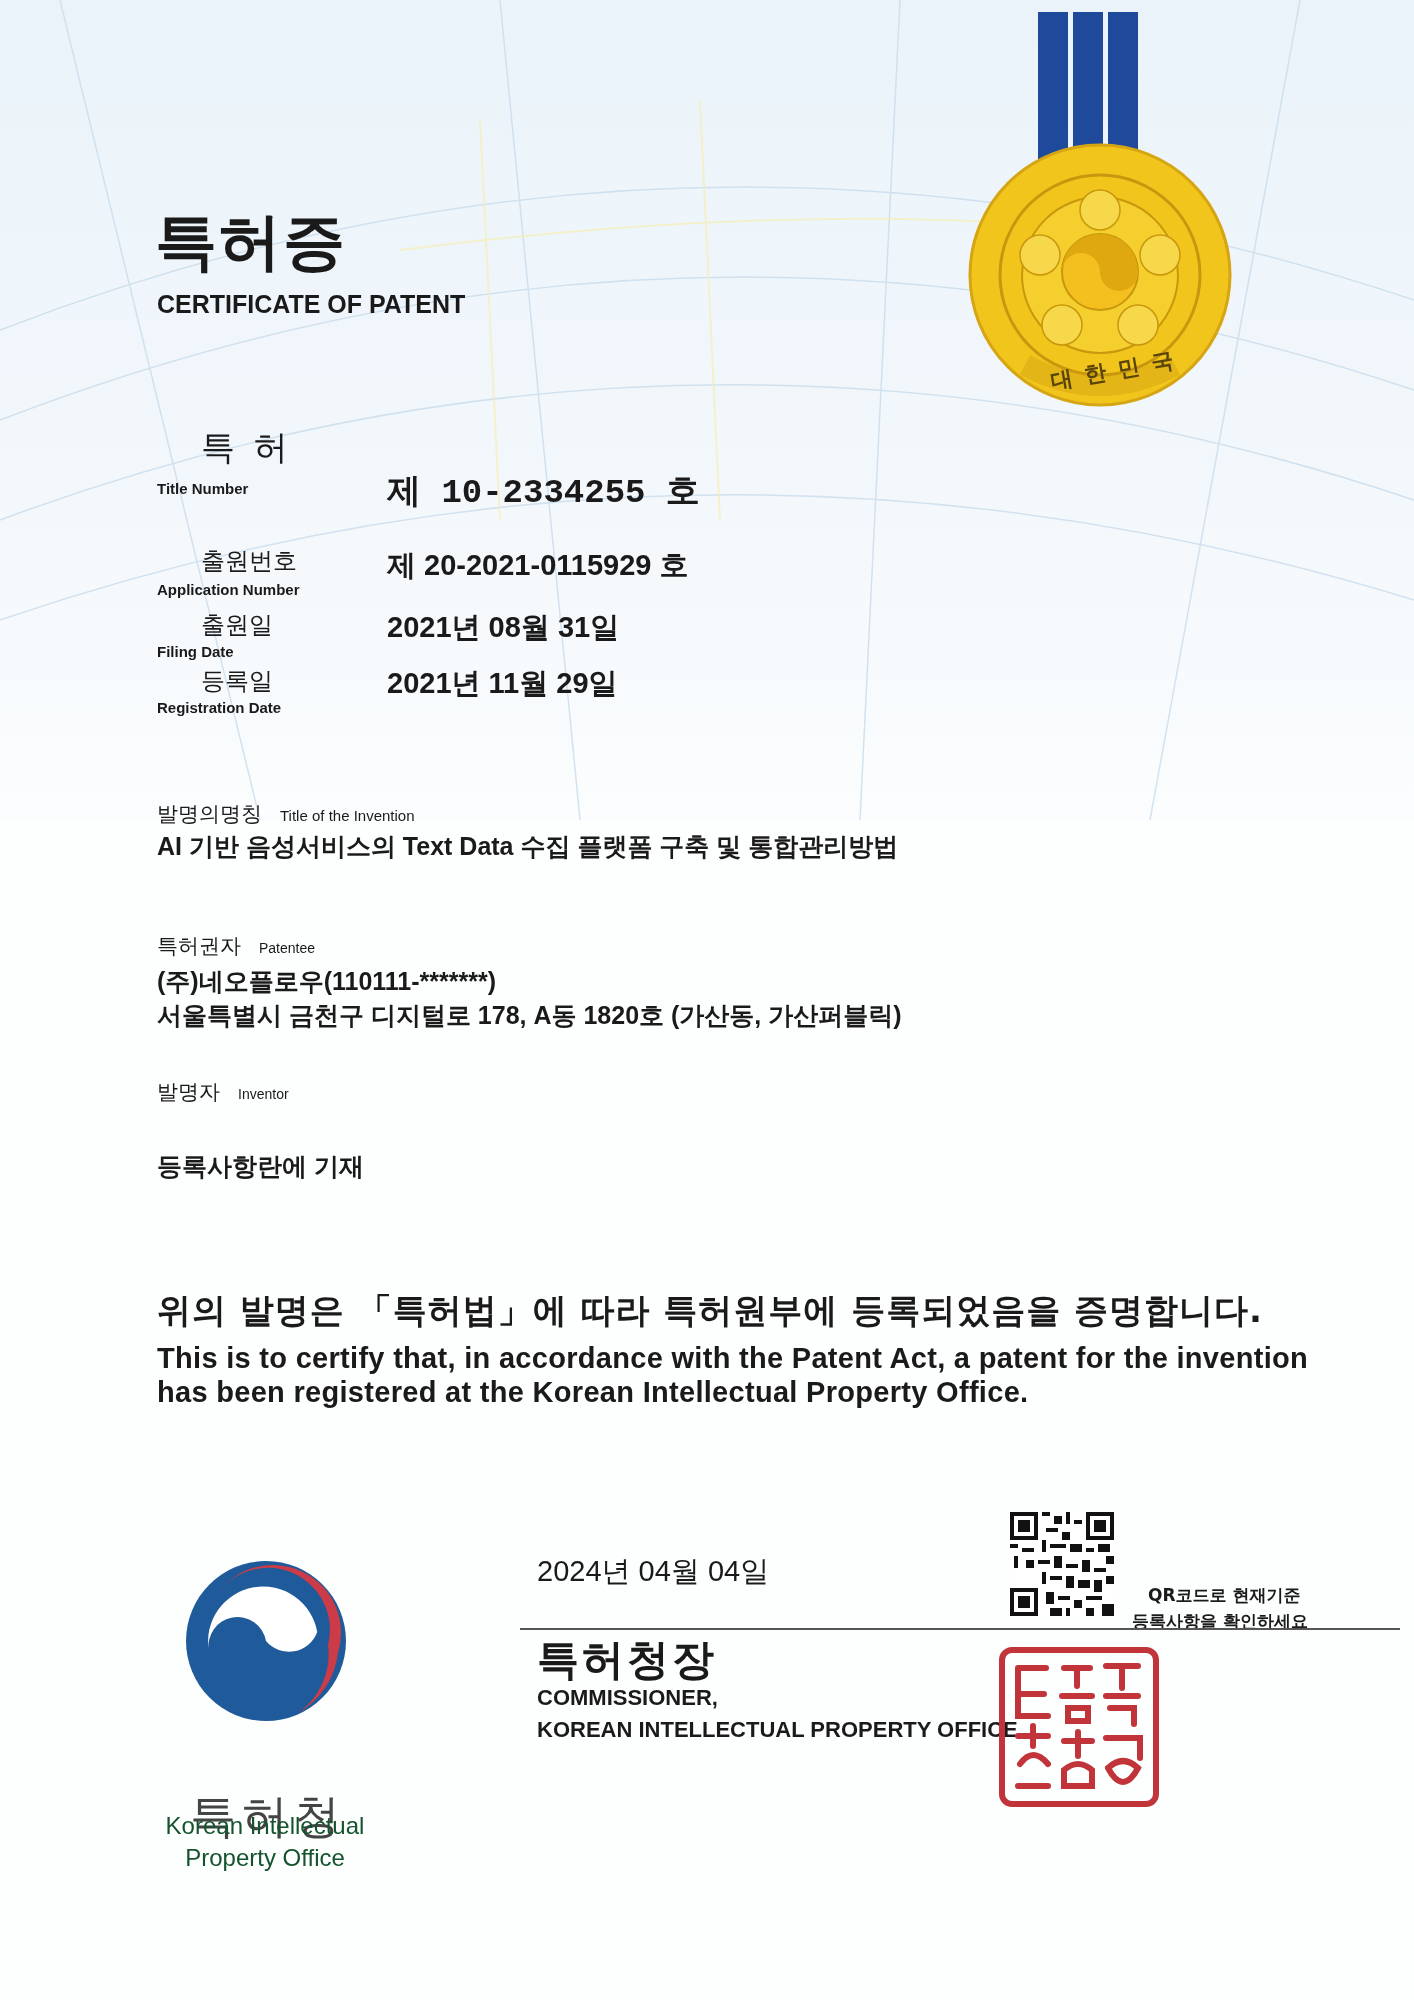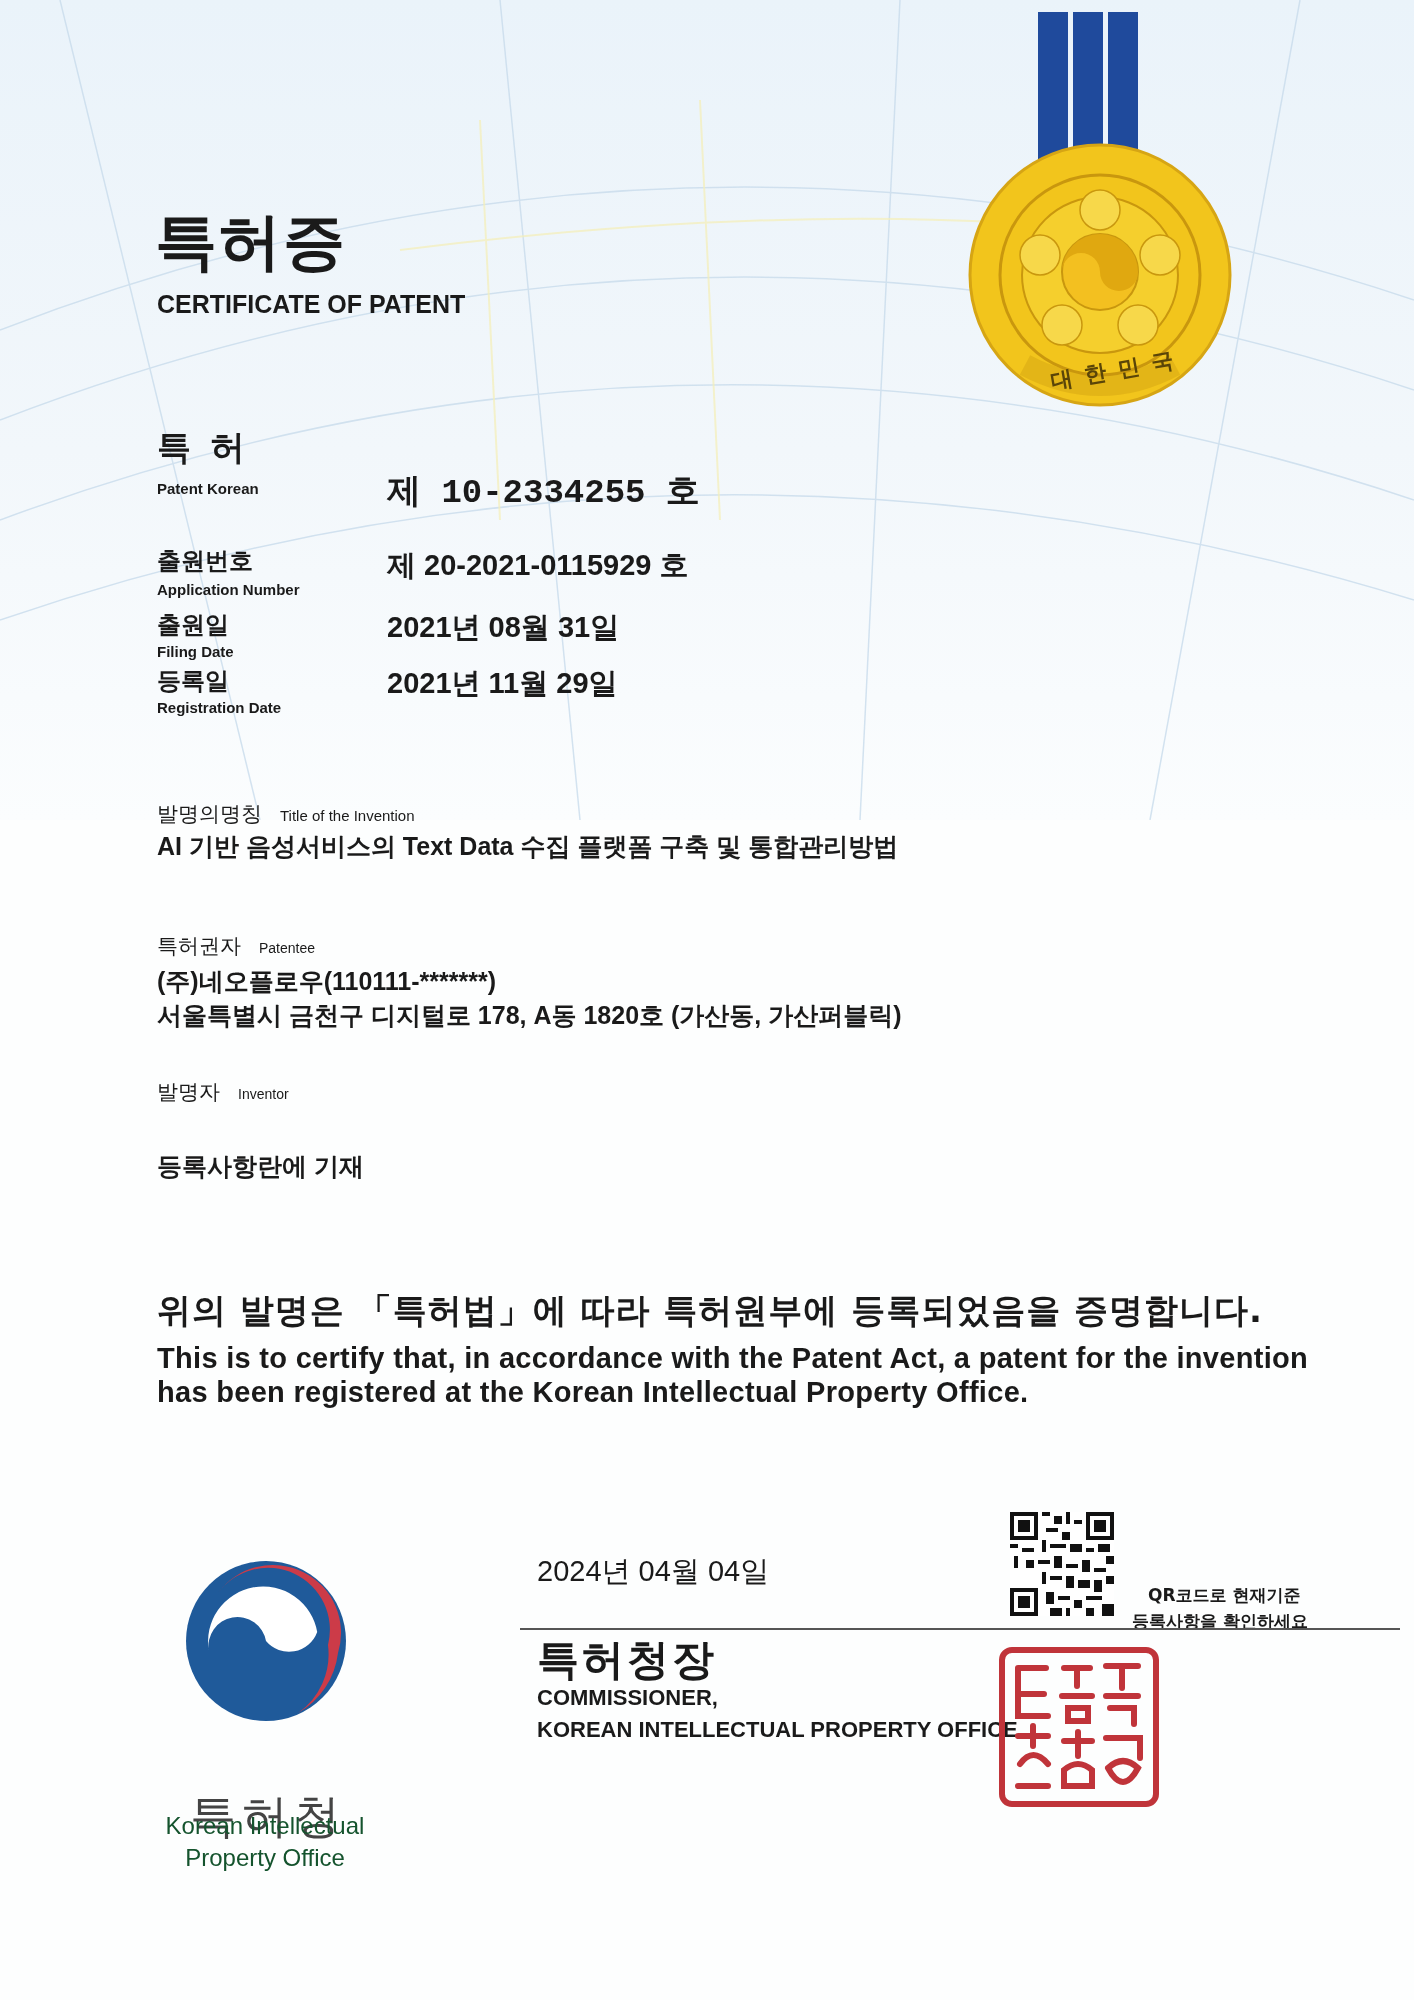--- a/index.html
+++ b/index.html
@@ -4,21 +4,21 @@
 <style>
   html,body{margin:0;padding:0;}
   body{width:1414px;height:2000px;position:relative;overflow:hidden;
     background:#fdfefe;font-family:"DejaVu Sans","Liberation Sans",sans-serif;color:#1a1a1a;}
   .bg{position:absolute;left:0;top:0;width:1414px;height:820px;
     background:linear-gradient(180deg,#eaf3fa 0%,#f2f7fb 55%,#fbfdfe 100%);}
   .bg svg{position:absolute;left:0;top:0}
   .abs{position:absolute;white-space:nowrap;}
   .h1{font-size:62px;font-weight:bold;letter-spacing:2px;}
   .sub{font-size:25px;font-weight:bold;font-family:"Liberation Sans",sans-serif;}
-  .lbl{font-size:24px;font-weight:bold;}
+  .lbl{font-size:24px;font-weight:normal;margin-left:44px;}
   .lbl-sm{font-size:15px;font-weight:bold;font-family:"Liberation Sans",sans-serif;}
   .val{font-size:29px;font-weight:bold;font-family:"Liberation Sans","DejaVu Sans",sans-serif;}
   .val-big{font-size:34px;font-weight:bold;font-family:Liberation Mono, monospace;margin-top:44px;}
   .sec{font-size:21px;}
   .sec-en{font-size:15px;margin-left:18px;font-family:"Liberation Sans",sans-serif;}
   .body-b{font-size:25px;font-weight:bold;font-family:"Liberation Sans","DejaVu Sans",sans-serif;}
   .cert-ko{font-size:34px;font-weight:bold;letter-spacing:1px;}
   .cert-en{font-size:29px;font-weight:bold;font-family:"Liberation Sans",sans-serif;letter-spacing:0.3px;}
   .date2{font-size:29px;font-family:"Liberation Sans","DejaVu Sans",sans-serif;}
   .qr-note{font-size:17px;font-weight:bold;line-height:26px;text-align:left;}
@@ -71,21 +71,21 @@
       <circle cx="120" cy="245" r="20"></circle>
     </g>
     <circle cx="180" cy="262" r="38" fill="#f3c020" stroke="#c9970e" stroke-width="2"></circle>
     <path d="M142 262 A 19 19 0 0 1 180 262 A 19 19 0 0 0 218 262 A 38 38 0 0 0 142 262 Z" fill="#e0a810"></path>
     <path d="M105 355 Q 180 395 255 355" fill="none" stroke="#c9970e" stroke-width="22" opacity="0.35"></path>
   </svg>
   <div class="abs" style="left:130px;top:345px;font-size:22px;font-weight:bold;color:#5a4508;letter-spacing:12px;transform:rotate(-10deg);">대한민국</div>
 </div>
 
 <div class="abs lbl" style="left:157px;top:425px;font-size:34px;letter-spacing:4px;">특 허</div>
-<div class="abs lbl-sm" style="left:157px;top:480px;">Patent Korean</div>
+<div class="abs lbl-sm" style="left:157px;top:480px;">Title Number</div>
 <div class="abs val-big" style="left:387px;top:424px;">제 10-2334255 호</div>
 
 <div class="abs lbl" style="left:157px;top:545px;">출원번호</div>
 <div class="abs lbl-sm" style="left:157px;top:581px;">Application Number</div>
 <div class="abs val" style="left:387px;top:546px;">제 20-2021-0115929 호</div>
 
 <div class="abs lbl" style="left:157px;top:609px;">출원일</div>
 <div class="abs lbl-sm" style="left:157px;top:643px;">Filing Date</div>
 <div class="abs val" style="left:387px;top:608px;">2021년 08월 31일</div>
 

